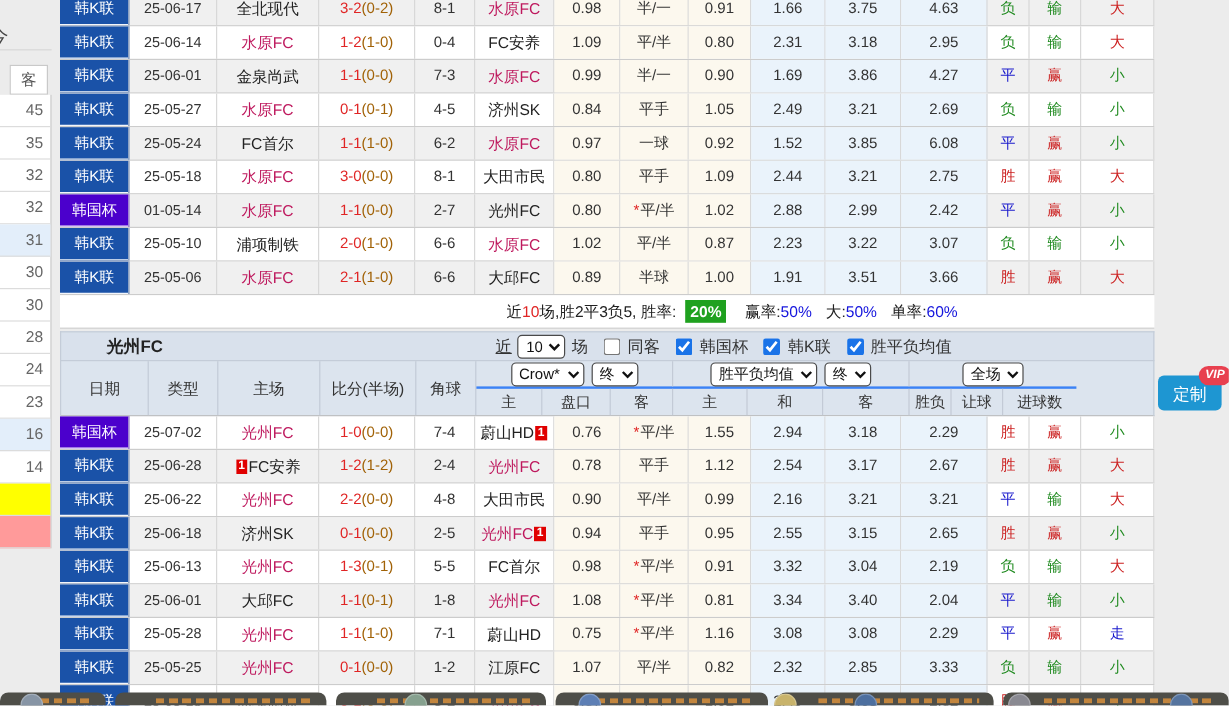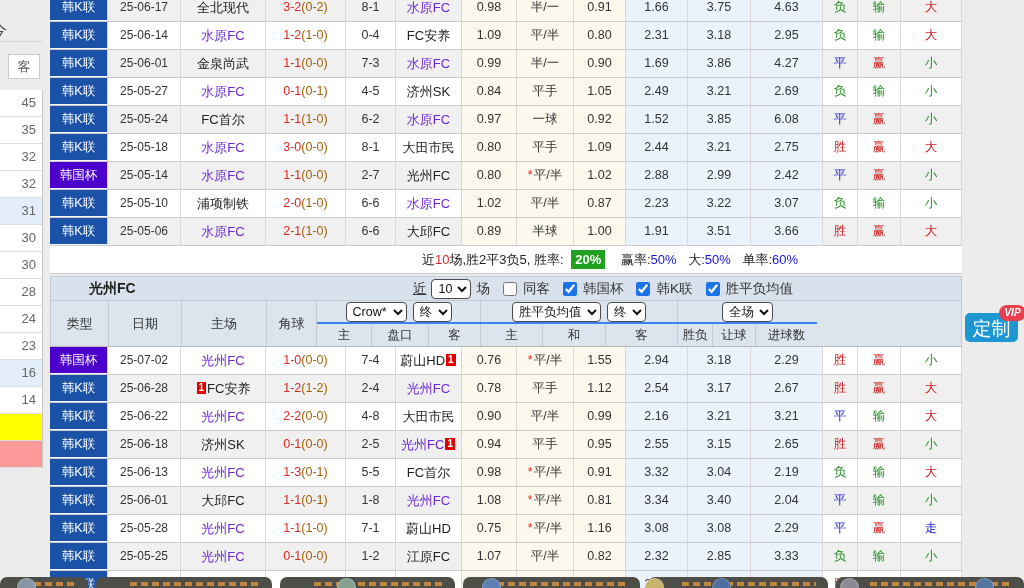--- a/index.html
+++ b/index.html
@@ -4,39 +4,39 @@
 <style>
   html,body{margin:0;padding:0}
   body{width:1024px;height:588px;overflow:hidden;position:relative;background:#ececec;
        font-family:"Liberation Sans","DejaVu Sans",sans-serif;-webkit-font-smoothing:antialiased}
   
   .sb-partial{position:absolute;left:0;top:20px;width:9px;height:22px;overflow:hidden;color:#444;font-size:16px}
   .sb-partial span{margin-left:-9px;display:inline-block}
   .sb-topline{position:absolute;left:0;top:41px;width:43px;height:0;border-top:1px solid #d8d8d8}
   .sb-tab{position:absolute;left:8px;top:54px;width:30px;height:23px;background:#fff;border:1px solid #c9c9c9;
           text-align:center;line-height:23px;font-size:13px;color:#555}
-  .sb-rows{position:absolute;left:0;top:90px;width:42px;border-right:1px solid #c6c6c6;background:#fff}
+  .sb-rows{position:absolute;left:0;top:79px;width:42px;border-right:1px solid #c6c6c6;background:#fff}
   .sb-row{height:26px;line-height:26px;border-bottom:1px solid #dcdcdc;text-align:right;padding-right:6px;
           font-size:13px;color:#666;box-sizing:content-box}
   .sb-row.hl{background:#e3eefa}
   .sb-block{height:26px;border-bottom:1px solid #dcdcdc}
   
   .main{position:absolute;left:50px;top:0;width:912px}
   .tbl1wrap{margin-top:-6px}
   .trow{display:grid;grid-template-columns:58px 73px 85px 80px 50px 66px 55px 57px 52px 62px 63px 72px 35px 43px 61px;
         height:28px;background:#fff;border-bottom:1px solid #cccccc;box-sizing:border-box}
   .trow.stripe{background:#f0f0f0}
   .cell{line-height:27px;text-align:center;font-size:12.5px;color:#333;border-right:1px solid #d8d8d8;
         overflow:hidden;white-space:nowrap;box-sizing:border-box}
   .cell.league{color:#fff;font-size:12.5px;box-shadow:inset 0 -1px 0 rgba(255,255,255,.95)}
   .cell.date{font-size:12px;color:#333}
   .cell.cream{background:#fcf8ee}
   .cell.avgc{background:#eaf3fb}
   .team{color:#222;font-size:13px;cursor:pointer}
-  .team.focus{color:#6d28d9}
+  .team.focus{color:#be185d}
   .score{color:#e02525}
   .half{color:#a16207}
   .star{color:#e02525;margin-right:1px}
   .rcard{display:inline-block;background:#e00000;color:#fff;font-size:10px;font-weight:bold;line-height:12px;
          height:12px;padding:0 2px;vertical-align:2px;margin:0 1px}
   
   .sumrow{height:28px;line-height:27px;background:#fff;border-bottom:1px solid #cccccc;font-size:13px;color:#222;
           padding-left:372px;box-sizing:border-box;white-space:nowrap}
   .sum-num{color:#e02525}
   .sum-badge{color:#fff;padding:2px 4px;font-weight:bold;margin:0 4px}
@@ -56,21 +56,21 @@
            box-sizing:content-box;width:910px}
   .hcell{line-height:45px;text-align:center;font-size:13px;color:#333;border-right:1px solid #c3cad6;box-sizing:border-box}
   .h-right{width:500px}
   .h-top{height:23px;display:flex;border-bottom:2px solid #3b82f6;box-sizing:border-box}
   .zone{display:flex;align-items:center;justify-content:center;gap:6px;border-right:1px solid #c3cad6;box-sizing:border-box}
   .z1{width:164px}.z2{width:197px}.z3{width:139px;border-right:none}
   .h-bot{height:22px;display:flex}
   .hb{line-height:22px;text-align:center;font-size:12.5px;color:#333;border-right:1px solid #c3cad6;box-sizing:border-box}
   
   .custom-btn{position:absolute;left:965px;top:313px;width:53px;height:29px;border-radius:5px;color:#fff;
-              font-size:19px;text-align:center;line-height:29px;cursor:pointer;border:none}
+              font-size:14px;text-align:center;line-height:29px;cursor:pointer;border:none}
   .vip{position:absolute;left:999px;top:305px;width:27px;height:16px;border-radius:8px;color:#fff;
        font-size:10px;font-weight:bold;font-style:italic;text-align:center;line-height:16px}
   
   .taskbar{position:absolute;left:0;top:576px;width:1024px;height:12px}
   .tbar{position:absolute;bottom:0;height:11px;background:#4e4e48;border-radius:7px 7px 0 0}
   .tbar::after{content:"";position:absolute;left:34px;right:12px;bottom:2px;height:4px;opacity:.85;
      background:repeating-linear-gradient(90deg,#d78f3c 0 7px,transparent 7px 11px)}
   .ticon{position:absolute;width:17px;height:17px;border-radius:50%;bottom:-9px;border:1px solid rgba(255,255,255,.25)}
 </style>
 </head>
@@ -195,21 +195,21 @@
         <div class="cell cream">1.09</div>
         <div class="cell avgc">2.44</div>
         <div class="cell avgc">3.21</div>
         <div class="cell avgc">2.75</div>
         <div class="cell" style="color: rgb(204, 34, 34);">胜</div>
         <div class="cell" style="color: rgb(204, 34, 34);">赢</div>
         <div class="cell" style="color: rgb(204, 34, 34);">大</div>
       </div>
       <div class="trow stripe">
         <div class="cell league" style="background: rgb(75, 0, 204);">韩国杯</div>
-        <div class="cell date">25-05-14</div>
+        <div class="cell date">01-05-14</div>
         <div class="cell"><span class="team focus">水原FC</span></div>
         <div class="cell"><span class="score">1-1</span><span class="half">(0-0)</span></div>
         <div class="cell">2-7</div>
         <div class="cell"><span class="team">光州FC</span></div>
         <div class="cell cream">0.80</div>
         <div class="cell cream"><span class="star">*</span>平/半</div>
         <div class="cell cream">1.02</div>
         <div class="cell avgc">2.88</div>
         <div class="cell avgc">2.99</div>
         <div class="cell avgc">2.42</div>
@@ -272,23 +272,24 @@
       <span class="cb-lbl">同客</span>
       <input type="checkbox" class="cb" checked="" style="">
       <span class="cb-lbl">韩国杯</span>
       <input type="checkbox" class="cb" checked="" style="">
       <span class="cb-lbl">韩K联</span>
       <input type="checkbox" class="cb" checked="" style="">
       <span class="cb-lbl">胜平负均值</span>
     </span>
   </div>
   <div class="colhead">
+    <div class="hcell" style="width:73px">日期</div>
     <div class="hcell" style="width:58px">类型</div>
-    <div class="hcell" style="width:73px">日期</div>
     <div class="hcell" style="width:85px">主场</div>
+    <div class="hcell" style="width:80px">比分(半场)</div>
     <div class="hcell" style="width:50px">角球</div>
     <div class="h-right">
       <div class="h-top">
         <div class="zone z1">
           <select><option>Crow*</option></select>
           <select><option>终</option></select>
         </div>
         <div class="zone z2">
           <select><option>胜平负均值</option></select>
           <select><option>终</option></select>

